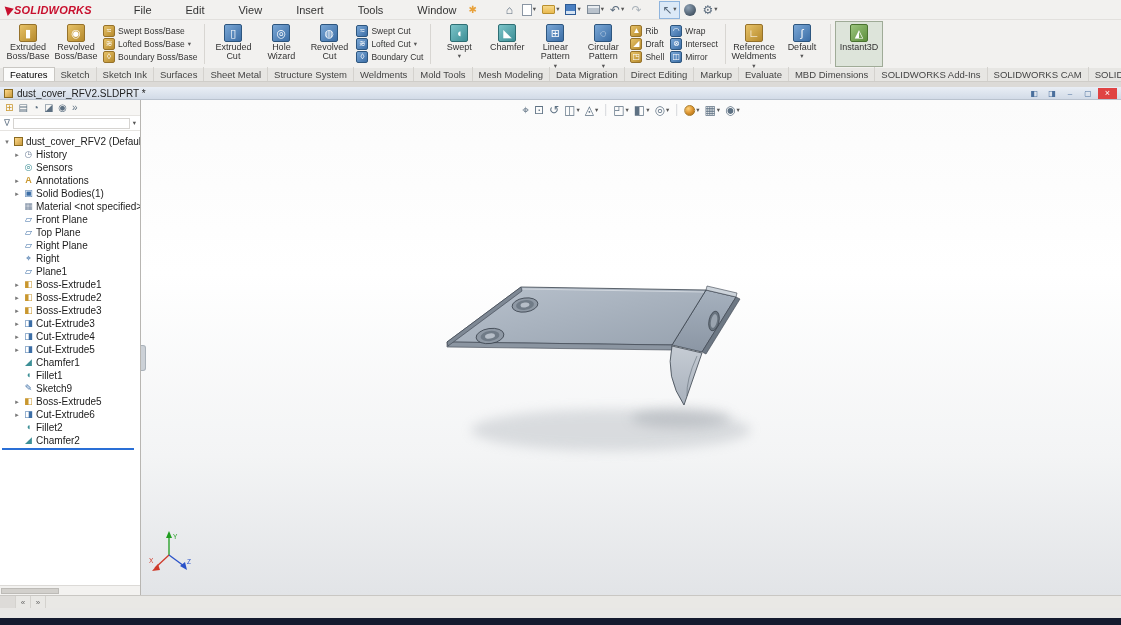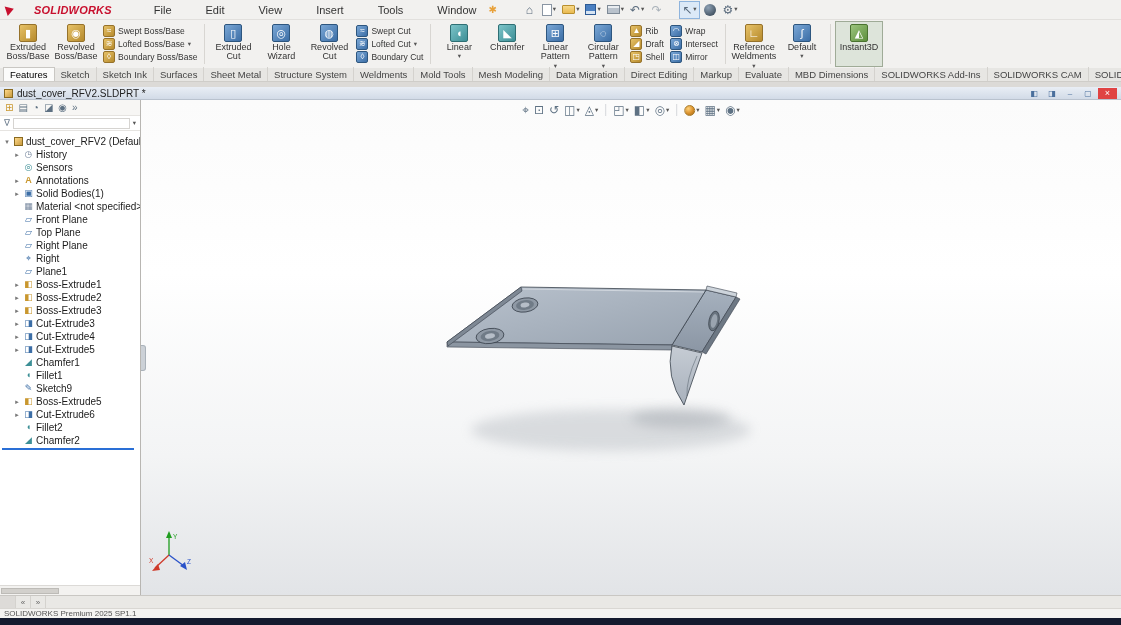--- a/index.html
+++ b/index.html
@@ -1,21 +1,21 @@
 <!DOCTYPE html>
 <html><head>
 <meta charset="utf-8">
 <style>
   *{margin:0;padding:0;box-sizing:border-box;font-family:"Liberation Sans","DejaVu Sans",sans-serif;}
   html,body{width:1121px;height:625px;overflow:hidden;background:#e8e7e5;}
   #root{position:relative;width:1121px;height:625px;font-size:11px;color:#222;}
 
   
   #menubar{position:absolute;left:0;top:0;width:100%;height:20px;background:#f2f1ef;border-bottom:1px solid #e2e0dd;display:flex;align-items:center;padding:0 6px;}
-  .brand{display:flex;align-items:center;gap:20px;margin-right:16px;}
+  .brand{display:flex;align-items:center;gap:0;margin-right:16px;}
   .logo-mark{width:0;height:0;border-left:8px solid #c8102e;border-top:5px solid transparent;border-bottom:5px solid transparent;transform:rotate(-18deg);}
   .brand-name{color:#c8102e;font-weight:bold;font-style:italic;font-size:11px;letter-spacing:.2px;}
   .menu{padding:0 8px;height:100%;display:flex;align-items:center;font-size:11px;color:#333;margin-left:18px;}
   .star{color:#e8a13a;font-size:10px;margin:0 10px 0 4px;}
   .qat{display:flex;align-items:center;gap:2px;margin-left:14px;}
   .qbtn{height:18px;min-width:17px;display:flex;align-items:center;justify-content:center;font-size:12px;color:#5a6b7d;padding:0 2px;}
   .qbtn .dd{margin-left:1px;}
   .qbtn.active{border:1px solid #8fb4dd;background:#dce9f7;}
   .dd{font-size:6.5px;color:#555;line-height:1;}
   .gap8{width:10px;}
@@ -204,21 +204,21 @@
         <div class="rb-sm">
           <span class="fi fi-s blue">◊</span>
           <span>Boundary Cut</span>
         </div>
       </div>
     </div>
     <div class="rsep"></div>
     <div class="rgroup">
       <div class="rb-lg">
         <span class="fi teal">◖</span>
-        <span class="rb-label">Linear</span>
+        <span class="rb-label">Swept</span>
         <span class="dd">▾</span>
       </div>
       <div class="rb-lg">
         <span class="fi teal">◣</span>
         <span class="rb-label">Chamfer</span>
       </div>
       <div class="rb-lg">
         <span class="fi blue">⊞</span>
         <span class="rb-label">Linear Pattern</span>
         <span class="dd">▾</span>
@@ -568,18 +568,15 @@
   </div>
 
   <div id="modeltabs">
     <span class="mspacer"></span>
     <span class="mscroll">«</span>
     <span class="mscroll">»</span>
     <span class="mtab active">Model</span>
     <span class="mtab">Motion Study 1</span>
   </div>
 
-  <div id="statusbar">
-    <span>SOLIDWORKS Premium 2025 SP1.1</span>
-  </div>
   <div id="taskstrip"></div>
 
 </div>
 
 </body></html>

